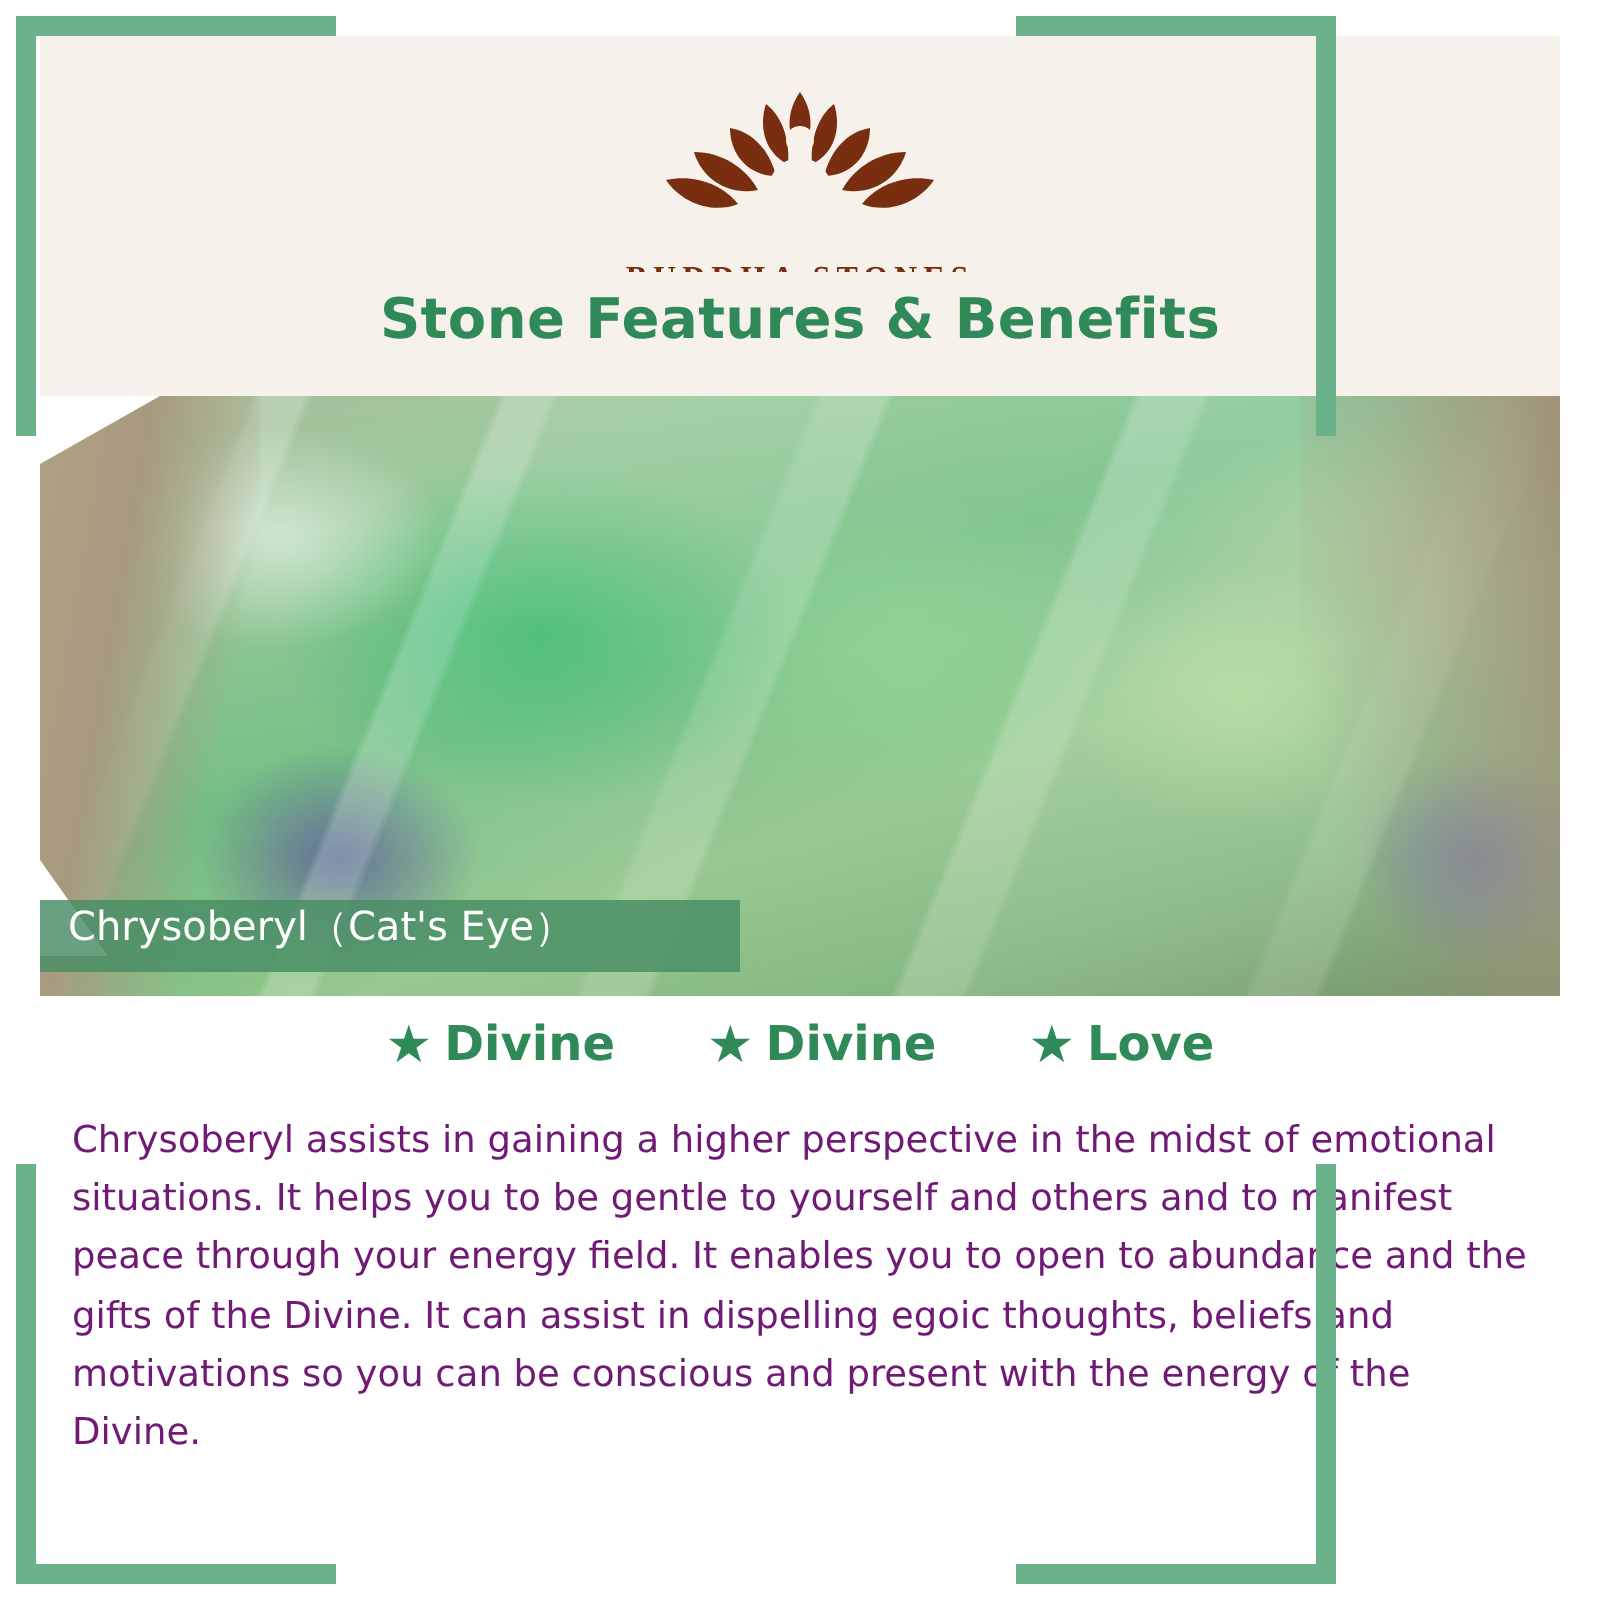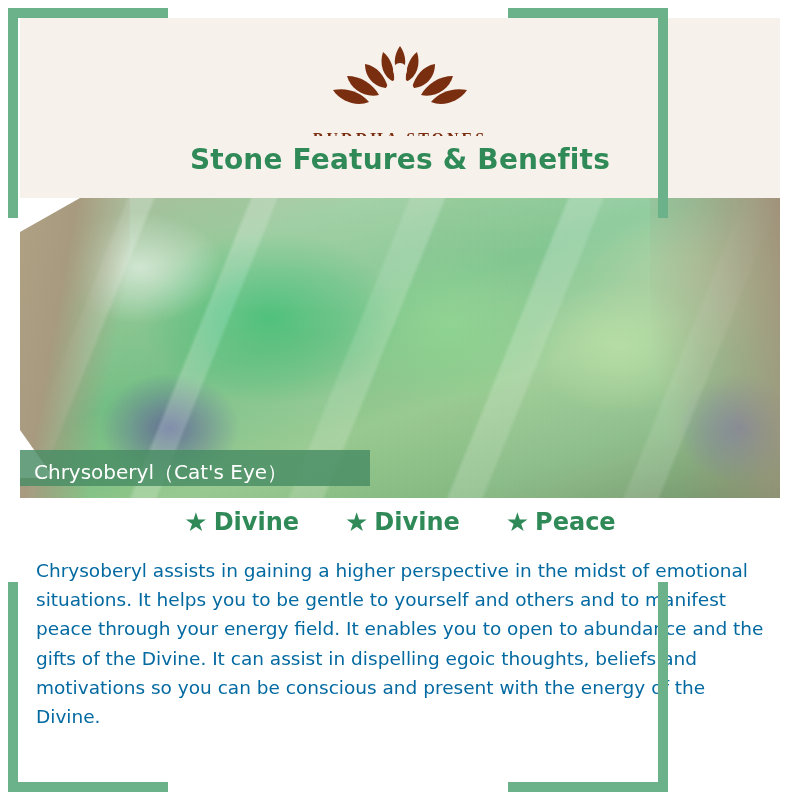--- a/index.html
+++ b/index.html
@@ -178,21 +178,21 @@
 
   
   .name-bar {
     position: absolute;
     left: 20px;
     top: 450px;
     width: 350px;
     height: 36px;
     background: rgba(72, 140, 100, 0.82);
     display: flex;
-    align-items: flex-end;
+    align-items: flex-start;
     z-index: 6;
   }
   .name-bar .name-text {
     color: #ffffff;
     font-size: 20px;
     padding-left: 14px;
     font-family: "DejaVu Sans", sans-serif;
     white-space: nowrap;
   }
 
@@ -226,21 +226,21 @@
   }
 
   
   .description {
     position: absolute;
     left: 36px;
     top: 556px;
     width: 728px;
     font-size: 18.5px;
     line-height: 1.58;
-    color: #0369a1;
+    color: #701a75;
     font-family: "DejaVu Sans", sans-serif;
     z-index: 4;
   }
 </style>
 </head>
 <body>
 
 <div class="page">
 
   <div class="corner corner-tl"></div>
@@ -294,19 +294,19 @@
     <div class="benefit">
       <span class="star">★</span>
       <span class="blabel">Divine</span>
     </div>
     <div class="benefit">
       <span class="star">★</span>
       <span class="blabel">Divine</span>
     </div>
     <div class="benefit">
       <span class="star">★</span>
-      <span class="blabel">Peace</span>
+      <span class="blabel">Love</span>
     </div>
   </div>
 
   <div class="description">Chrysoberyl assists in gaining a higher perspective in the midst of emotional situations. It helps you to be gentle to yourself and others and to manifest peace through your energy field. It enables you to open to abundance and the gifts of the Divine. It can assist in dispelling egoic thoughts, beliefs and motivations so you can be conscious and present with the energy of the Divine.</div>
 
 </div>
 
 </body></html>

